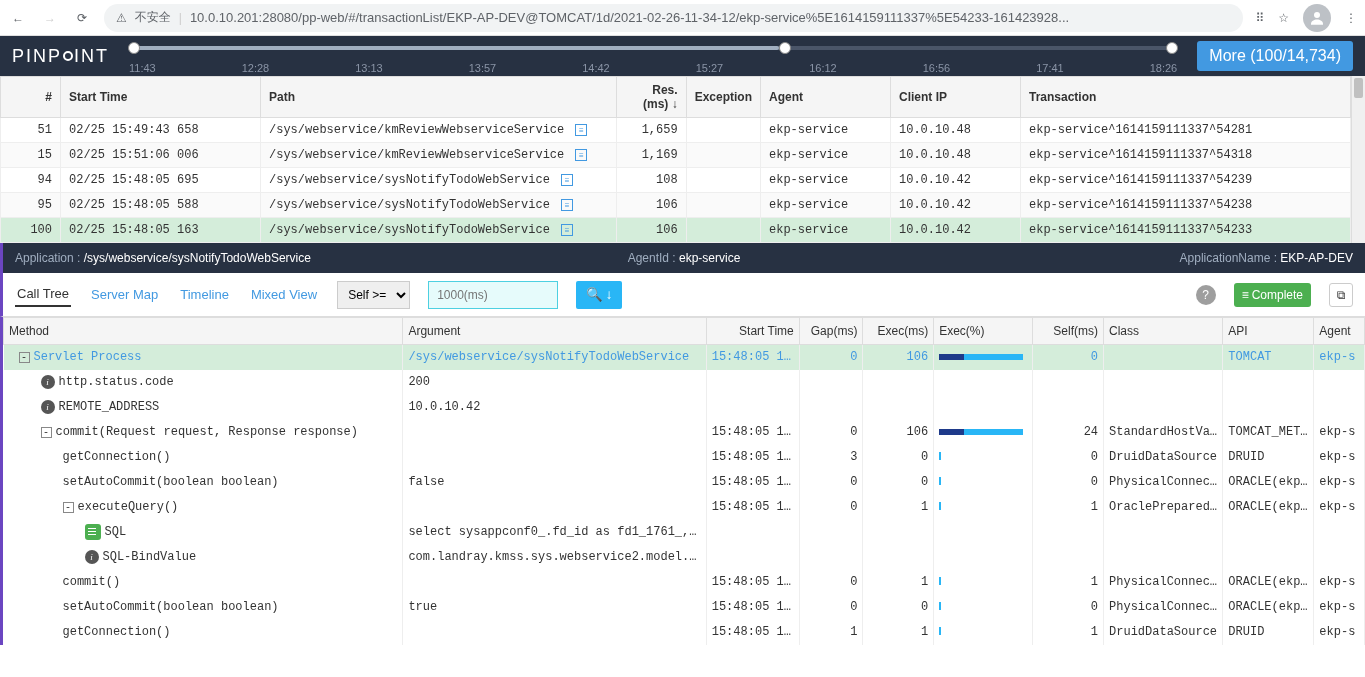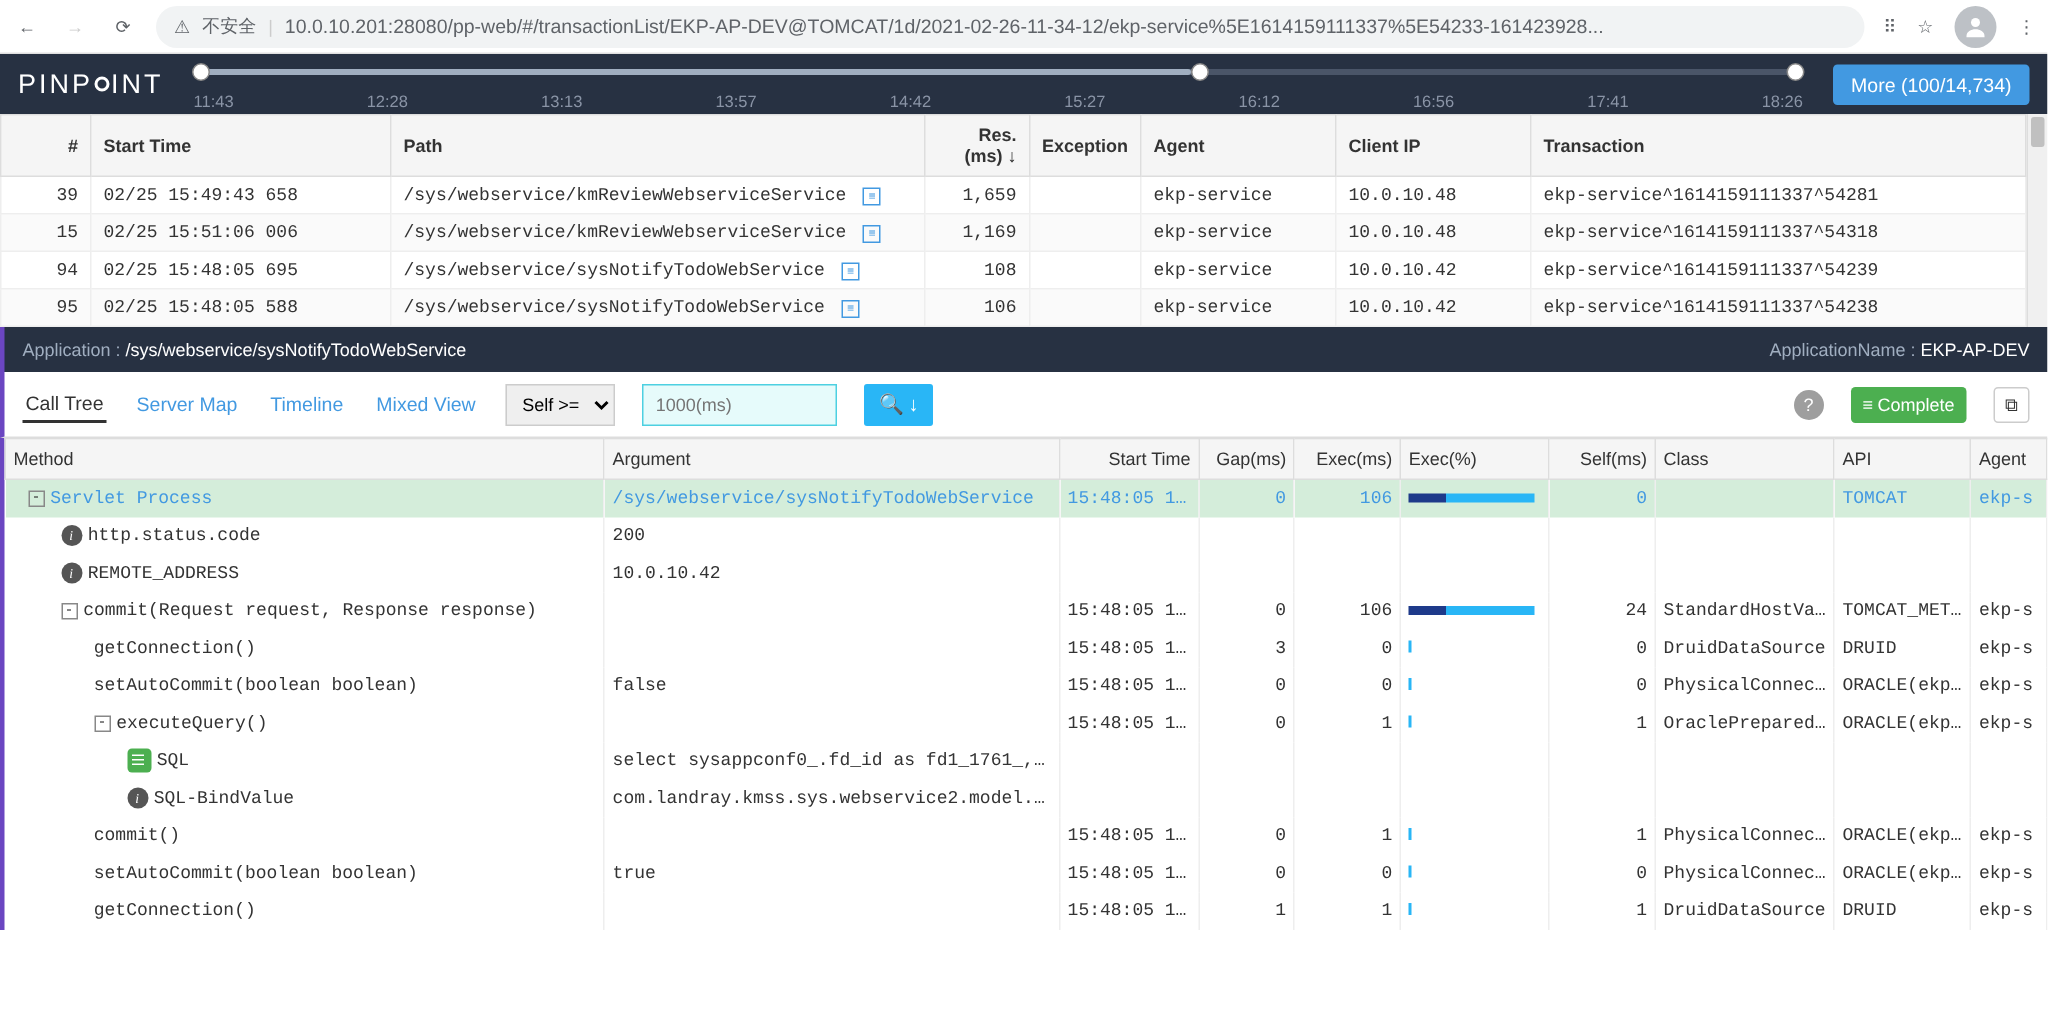--- a/index.html
+++ b/index.html
@@ -15,21 +15,21 @@
 
 
 .header { height: 40px; background: #273142; display: flex; align-items: center; padding: 0 12px; position: relative; }
 .logo { color: #fff; font-size: 18px; font-weight: 400; letter-spacing: 2px; display: flex; align-items: center; }
 .logo .dot { display: inline-block; width: 10px; height: 10px; border: 2px solid #fff; border-radius: 50%; margin: 0 1px; }
 .timeline { flex: 1; margin: 0 20px; position: relative; height: 36px; }
 .timeline-track { position: absolute; top: 8px; left: 0; right: 0; height: 4px; background: #4a5568; border-radius: 2px; }
 .timeline-fill { position: absolute; top: 8px; left: 0; width: 62%; height: 4px; background: #a0aec0; border-radius: 2px; }
 .timeline-knob { position: absolute; top: 4px; width: 12px; height: 12px; background: #fff; border-radius: 50%; border: 1px solid #888; }
 .timeline-labels { position: absolute; bottom: 0; left: 0; right: 0; display: flex; justify-content: space-between; color: #8a94a6; font-size: 11px; }
-.more-btn { background: #4299e1; color: #fff; padding: 6px 12px; border-radius: 3px; font-size: 13px; cursor: pointer; }
+.more-btn { background: #4299e1; color: #fff; padding: 6px 12px; border-radius: 3px; font-size: 16px; cursor: pointer; }
 
 
 .tx-table { border-collapse: collapse; width: 100%; }
 .tx-table th { background: #f5f5f5; font-weight: bold; text-align: left; padding: 6px 8px; border: 1px solid #ddd; font-size: 12px; }
 .tx-table th.r { text-align: right; }
 .tx-table td { padding: 5px 8px; border: 1px solid #eee; font-family: 'Courier New', monospace; font-size: 12px; white-space: nowrap; }
 .tx-table td.r { text-align: right; }
 .tx-row.selected { background: #d4edda; }
 .tx-row:nth-child(even):not(.selected) { background: #fafafa; }
 .path-icon { display: inline-block; width: 12px; height: 12px; border: 1px solid #4299e1; color: #4299e1; font-size: 8px; text-align: center; line-height: 11px; margin-left: 4px; }
@@ -129,21 +129,21 @@
     <th>Path</th>
     <th class="r" style="width:70px">Res. (ms) ↓</th>
     <th style="width:65px">Exception</th>
     <th style="width:130px">Agent</th>
     <th style="width:130px">Client IP</th>
     <th style="width:330px">Transaction</th>
   </tr>
       </thead>
   <tbody id="tx-body">
         <tr class="tx-row">
-          <td class="r">39</td>
+          <td class="r">51</td>
           <td>02/25 15:49:43 658</td>
           <td>/sys/webservice/kmReviewWebserviceService <span class="path-icon">≡</span></td>
           <td class="r">1,659</td>
           <td></td>
           <td>ekp-service</td>
           <td>10.0.10.48</td>
           <td>ekp-service^1614159111337^54281</td>
         </tr>
         <tr class="tx-row">
           <td class="r">15</td>
@@ -168,29 +168,40 @@
         <tr class="tx-row">
           <td class="r">95</td>
           <td>02/25 15:48:05 588</td>
           <td>/sys/webservice/sysNotifyTodoWebService <span class="path-icon">≡</span></td>
           <td class="r">106</td>
           <td></td>
           <td>ekp-service</td>
           <td>10.0.10.42</td>
           <td>ekp-service^1614159111337^54238</td>
         </tr>
+        <tr class="tx-row selected">
+          <td class="r">100</td>
+          <td>02/25 15:48:05 163</td>
+          <td>/sys/webservice/sysNotifyTodoWebService <span class="path-icon">≡</span></td>
+          <td class="r">106</td>
+          <td></td>
+          <td>ekp-service</td>
+          <td>10.0.10.42</td>
+          <td>ekp-service^1614159111337^54233</td>
+        </tr>
       </tbody>
 </table>
 <div class="scrollbar-stub">
       <div style="height:20px;background:#c0c0c0;margin:2px;border-radius:2px"></div>
     </div>
 </div>
 
 <div class="detail-bar">
   <div class="item"><span class="lbl">Application : </span><span>/sys/webservice/sysNotifyTodoWebService</span></div>
+  <div class="item" style="text-align:center"><span class="lbl">AgentId : </span><span>ekp-service</span></div>
   <div class="item" style="text-align:right"><span class="lbl">ApplicationName : </span><span>EKP-AP-DEV</span></div>
 </div>
 
 <div class="tabs-row">
   <span class="tab active">Call Tree</span>
   <span class="tab">Server Map</span>
   <span class="tab">Timeline</span>
   <span class="tab">Mixed View</span>
   <select class="self-select"><option>Self &gt;=</option></select>
   <input class="self-input" placeholder="1000(ms)" style="">

